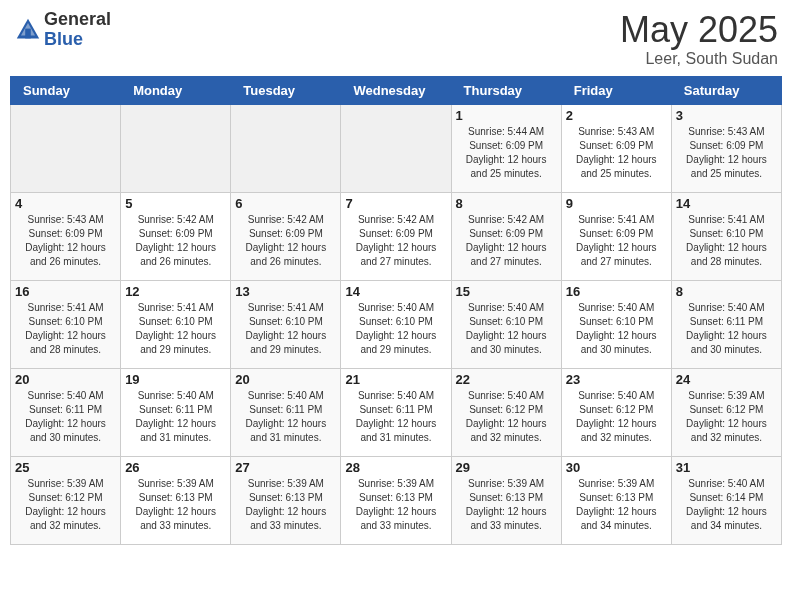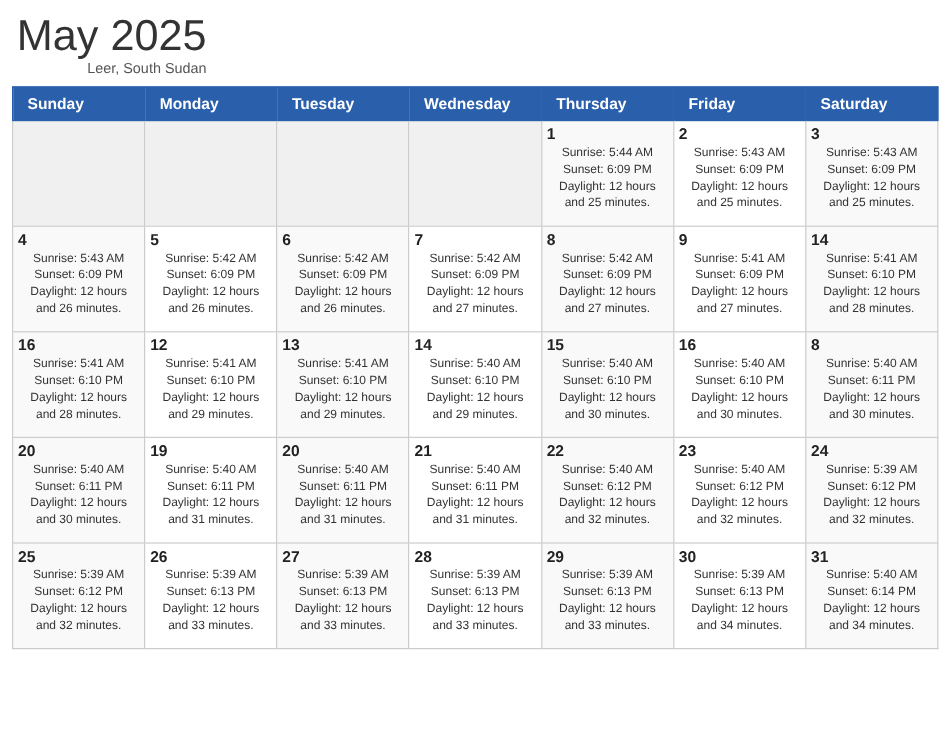--- a/index.html
+++ b/index.html
@@ -44,21 +44,21 @@
     .title-block {
       text-align: right;
     }
     .month-title {
       font-size: 36px;
       font-weight: normal;
       color: #333;
       line-height: 1.1;
     }
     .location {
-      font-size: 12px;
+      font-size: 16px;
       color: #555;
     }
     .calendar {
       width: 100%;
       border-collapse: collapse;
       border: 1px solid #ccc;
     }
     .calendar th {
       background: #2a5fac;
       color: #fff;
@@ -97,20 +97,31 @@
       background: #f9f9f9;
     }
     .week-row td.empty {
       background: #f0f0f0;
     }
   </style>
 </head>
 <body>
 
 <div class="header">
+  <div class="logo">
+    <svg class="logo-icon" viewBox="0 0 40 40">
+      <polygon points="20,4 36,32 4,32" fill="#2a5fac"></polygon>
+      <polygon points="20,10 30,28 10,28" fill="#fff" opacity="0.4"></polygon>
+      <rect x="16" y="18" width="8" height="14" fill="#2a5fac"></rect>
+    </svg>
+    <div class="logo-text">
+      <span class="logo-general">General</span>
+      <span class="logo-blue">Blue</span>
+    </div>
+  </div>
   <div class="title-block">
     <div class="month-title">May 2025</div>
     <div class="location">Leer, South Sudan</div>
   </div>
 </div>
 
 <table class="calendar">
   <thead>
     <tr>
     <th>Sunday</th>

